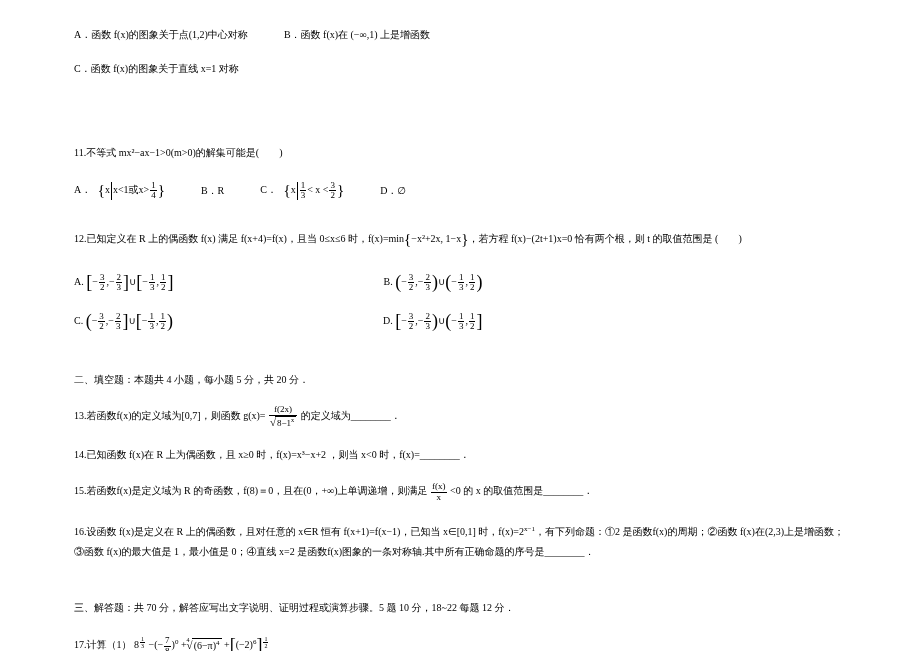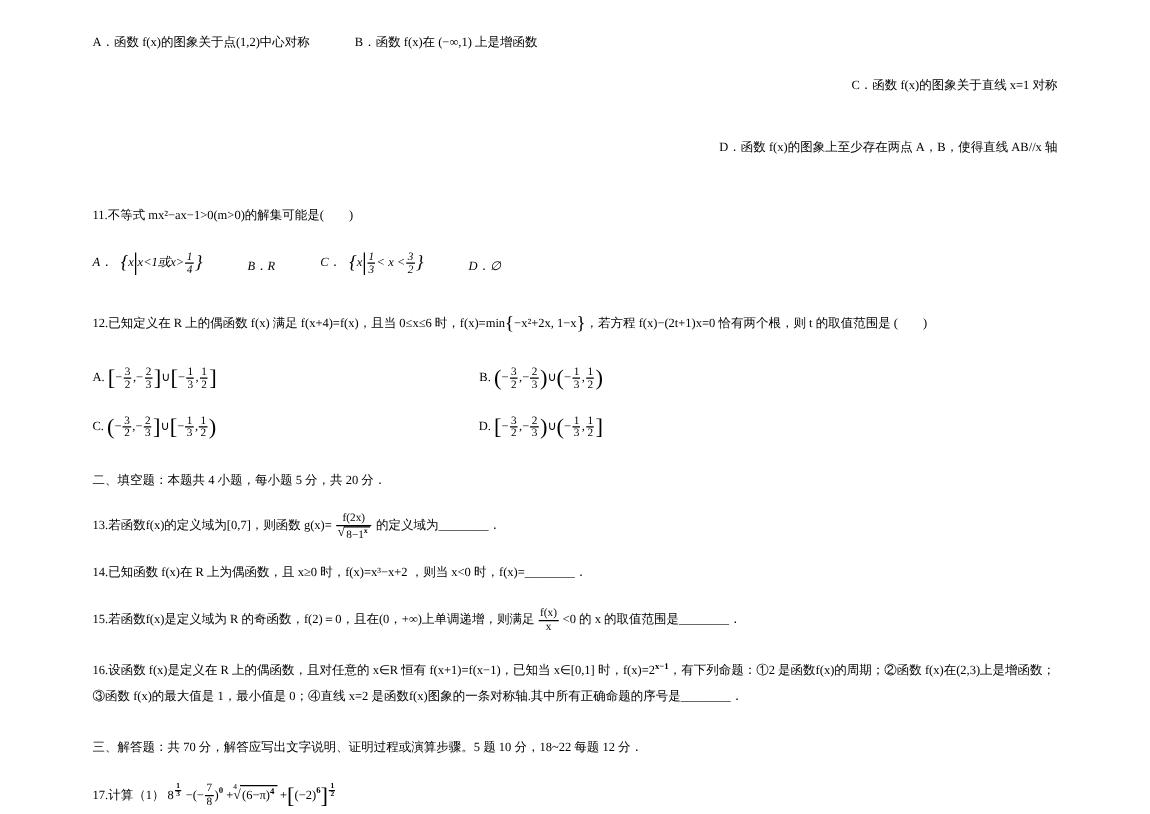--- a/index.html
+++ b/index.html
@@ -7,33 +7,33 @@
       background: #ffffff;
       font-family: "SimSun", "Songti SC", serif;
       font-size: 10px;
       color: #000;
       padding: 28px 74px;
       line-height: 1.4;
     }
     .row {
       display: flex;
       flex-wrap: wrap;
-      align-items: flex-end;
+      align-items: center;
       gap: 36px;
       margin-bottom: 20px;
     }
     .row .opt { white-space: nowrap; }
     .opts-two-col {
       display: flex;
       gap: 210px;
       margin-bottom: 14px;
     }
-    .section-head { margin: 24px 0 18px 0; }
+    .section-head { margin: 39px 0 18px 0; }
     .q { margin-bottom: 20px; }
-    sup { font-size: 0.7em; font-weight: bold; }
+    sup { font-size: 0.7em; }
     .frac {
       display: inline-block;
       vertical-align: middle;
       text-align: center;
       font-size: 9px;
       line-height: 1.05;
       padding: 0 1px;
     }
     .frac .n { display: block; border-bottom: 0.6px solid #000; padding: 0 1px; }
     .frac .d { display: block; padding: 0 1px; }
@@ -48,27 +48,26 @@
     .brk-l, .brk-r { font-size: 18px; vertical-align: middle; }
     .opt-label { margin-right: 4px; }
   </style>
 </head>
 <body>
 
 <div class="row">
   <span class="opt">A．函数 f(x)的图象关于点(1,2)中心对称</span>
   <span class="opt">B．函数 f(x)在 (−∞,1) 上是增函数</span>
 </div>
-<div class="row" style="margin-bottom:40px;flex-direction:column;">
+<div class="row" style="margin-bottom:70px;">
   <span class="opt">C．函数 f(x)的图象关于直线 x=1 对称</span>
-  <span class="opt">D．函数 f(x)的图象上至少存在两点 A，B，使得直线 AB//x 轴</span>
 </div>
 
 <div class="q">11.不等式 mx²−ax−1&gt;0(m&gt;0)的解集可能是(　　)</div>
-<div class="row" style="margin-bottom:28px;font-style:italic;">
+<div class="row" style="margin-bottom:28px;">
   <span class="opt">
     <span class="opt-label">A．</span>
     <span class="big-brace">{</span><span>x</span><span class="mid-bar"></span><span>x&lt;1或x&gt;</span><span class="frac"><span class="n">1</span><span class="d">4</span></span><span class="big-brace">}</span>
   </span>
   <span class="opt">B．R</span>
   <span class="opt">
     <span class="opt-label">C．</span>
     <span class="big-brace">{</span><span>x</span><span class="mid-bar"></span><span class="frac"><span class="n">1</span><span class="d">3</span></span><span>&lt; x &lt;</span><span class="frac"><span class="n">3</span><span class="d">2</span></span><span class="big-brace">}</span>
   </span>
   <span class="opt">D．∅</span>
@@ -109,21 +108,21 @@
           <span class="rad">√</span>
           <span class="body"><span>8−1</span><sup>x</sup></span>
         </span></span>
   </span>
   <span>的定义域为________．</span>
 </div>
 
 <div class="q">14.已知函数 f(x)在 R 上为偶函数，且 x≥0 时，f(x)=x³−x+2 ，则当 x&lt;0 时，f(x)=________．</div>
 
 <div class="q">
-  <span>15.若函数f(x)是定义域为 R 的奇函数，f(2)＝0，且在(0，+∞)上单调递增，则满足</span>
+  <span>15.若函数f(x)是定义域为 R 的奇函数，f(8)＝0，且在(0，+∞)上单调递增，则满足</span>
   <span class="frac"><span class="n">f(x)</span><span class="d">x</span></span>
   <span>&lt;0 的 x 的取值范围是________．</span>
 </div>
 
 <div class="q" style="line-height:2;">
   <span>16.设函数 f(x)是定义在 R 上的偶函数，且对任意的 x∈R 恒有 f(x+1)=f(x−1)，已知当 x∈[0,1] 时，f(x)=2</span><sup>x−1</sup><span>，有下列命题：①2 是函数f(x)的周期；②函数 f(x)在(2,3)上是增函数；③函数 f(x)的最大值是 1，最小值是 0；④直线 x=2 是函数f(x)图象的一条对称轴.其中所有正确命题的序号是________．</span>
 </div>
 
 <div class="section-head">三、解答题：共 70 分，解答应写出文字说明、证明过程或演算步骤。5 题 10 分，18~22 每题 12 分．</div>
 

